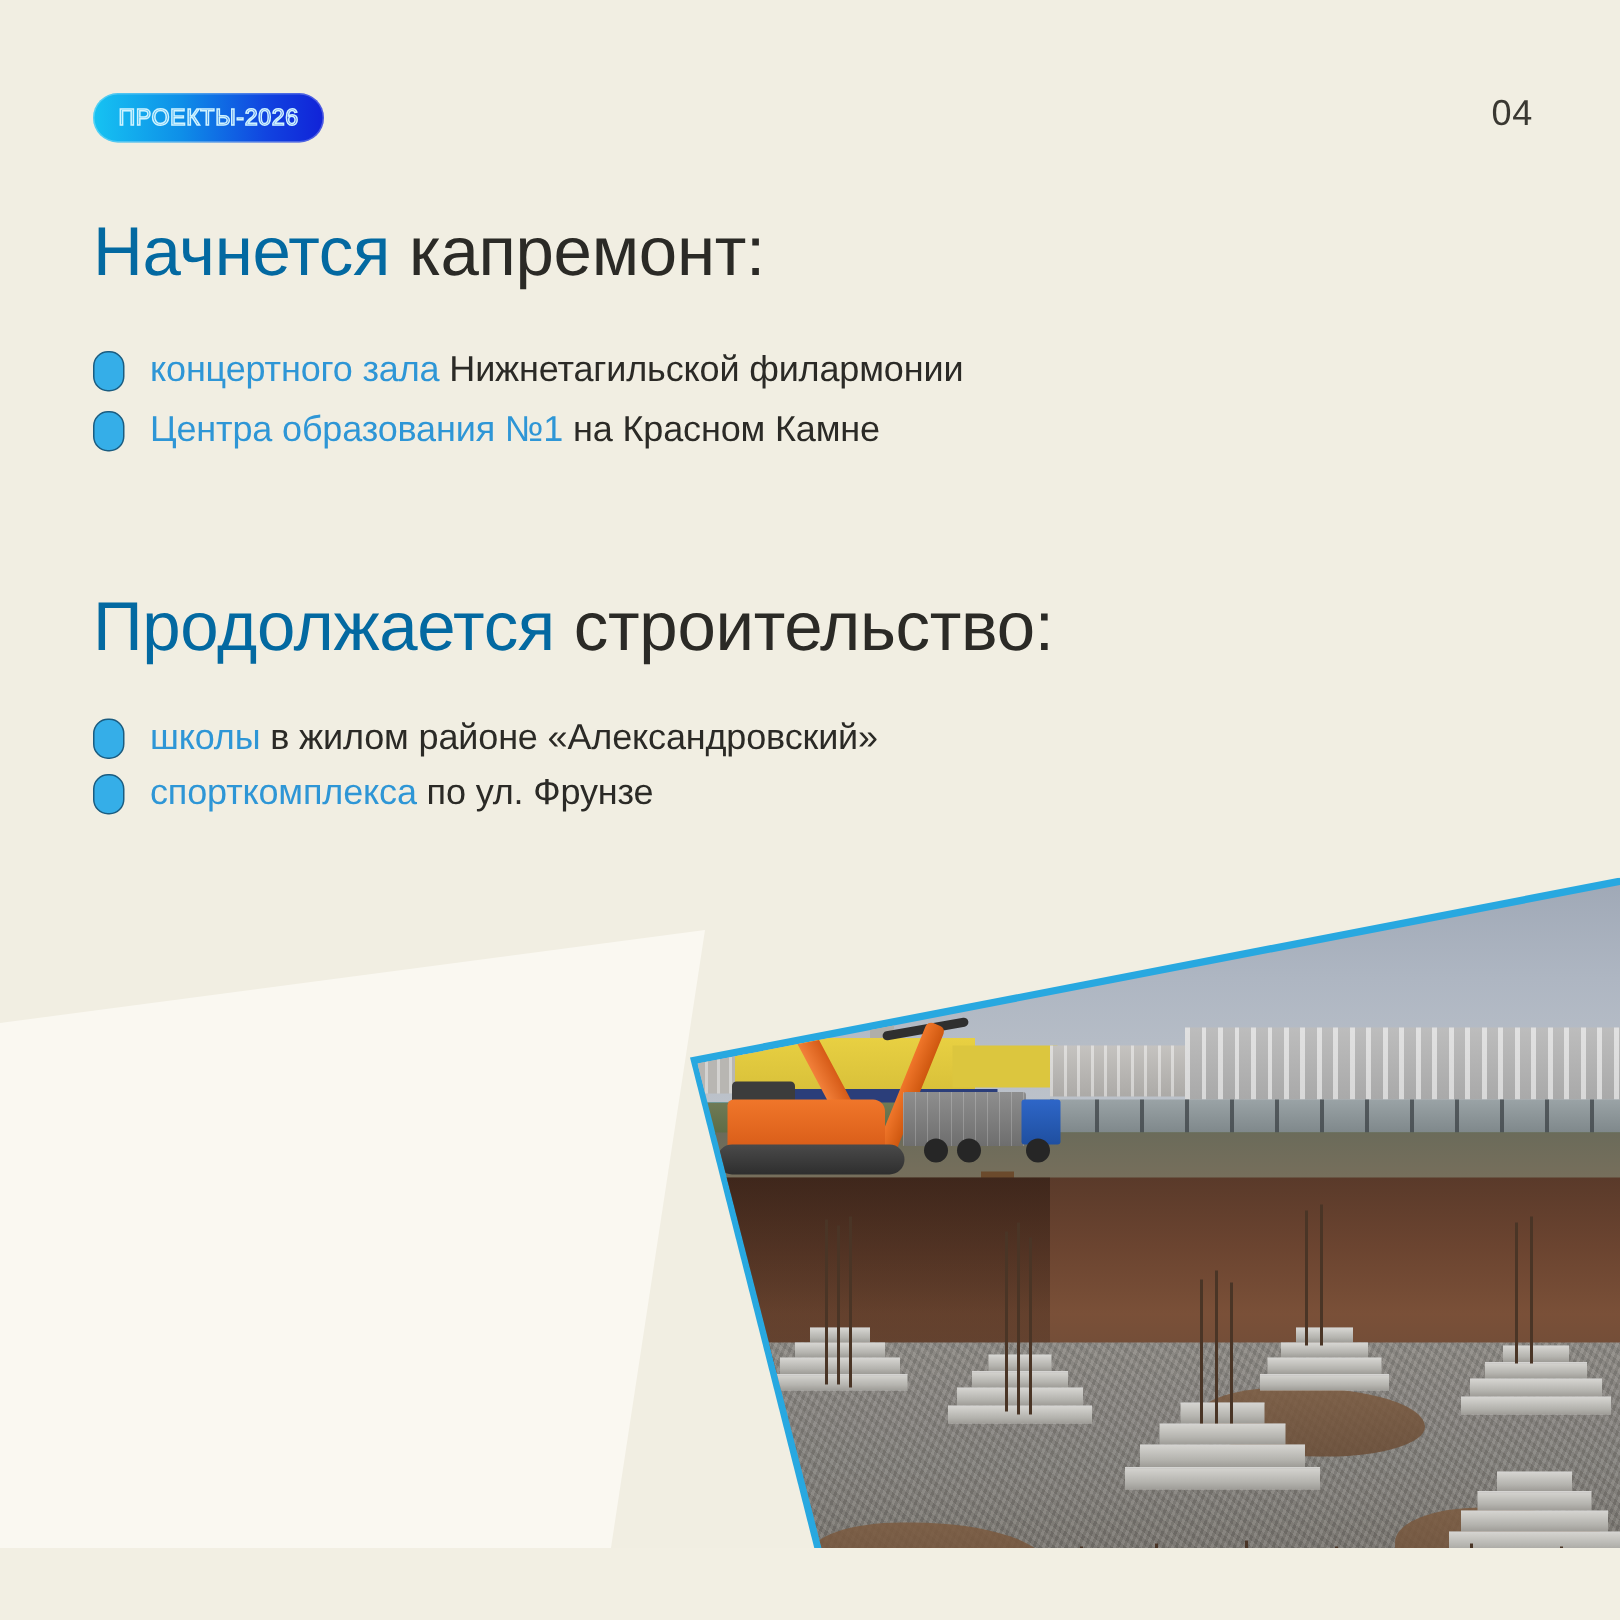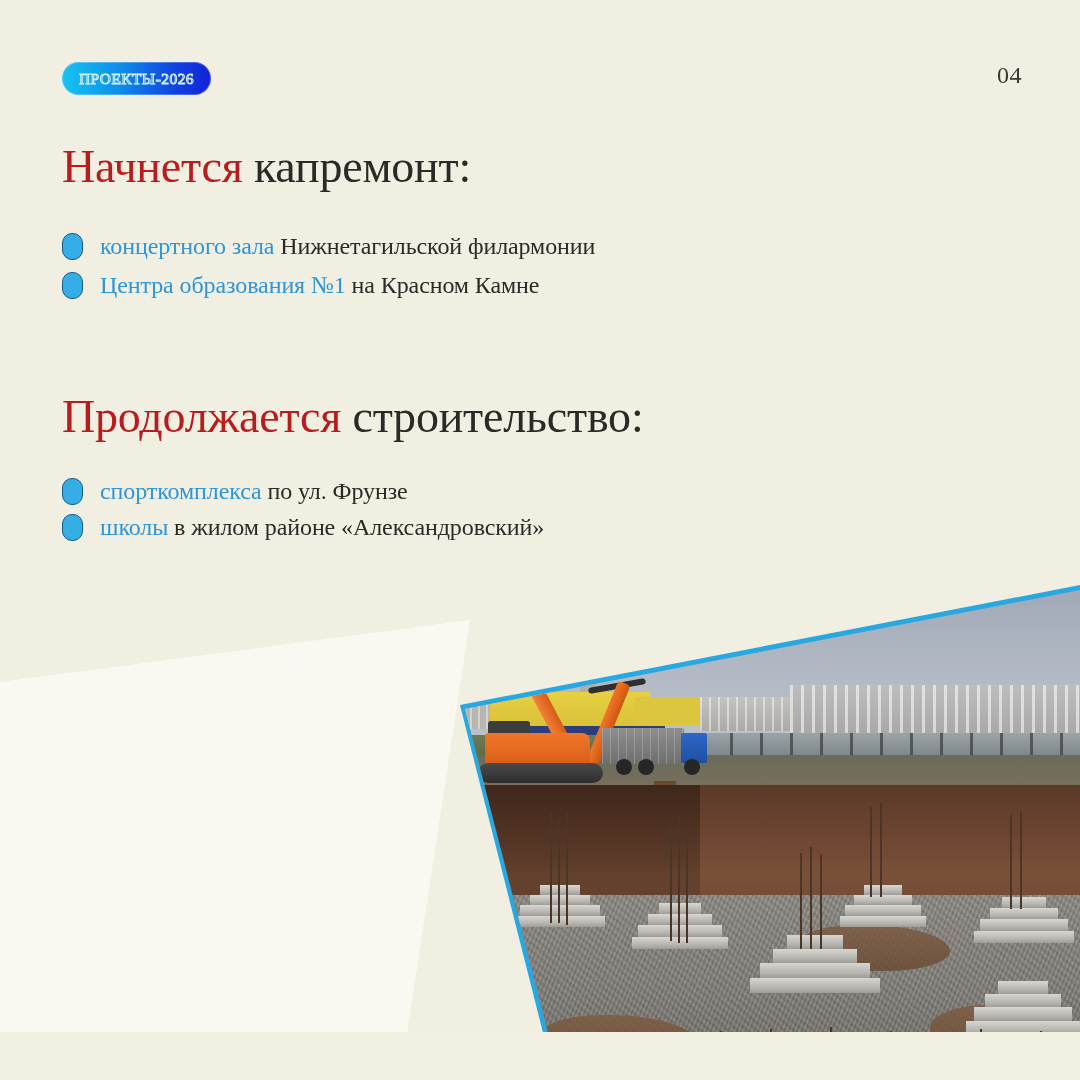--- a/index.html
+++ b/index.html
@@ -15,21 +15,20 @@
     position: relative;
   }
 
   .slide {
     position: absolute;
     inset: 0;
     width: 1080px;
     height: 1032px;
     background: #F1EEE2;
     overflow: hidden;
-    font-family: Liberation Serif, serif;
   }
 
   
   .wedge-white {
     position: absolute;
     left: 0;
     top: 620px;
     width: 560px;
     height: 460px;
     background: #FAF8F1;
@@ -309,21 +308,21 @@
   }
   .heading {
     position: absolute;
     left: 62px;
     font-size: 46px;
     font-weight: 400;
     color: #2B2A26;
     white-space: nowrap;
     letter-spacing: -0.2px;
   }
-  .heading .hl { color: #b91c1c; }
+  .heading .hl { color: #0369a1; }
 
   .bullets { position: absolute; left: 62px; }
   .bullet-row {
     display: flex;
     align-items: center;
     white-space: nowrap;
   }
   .bullet-dot {
     flex: 0 0 auto;
     width: 19px;
@@ -502,22 +501,22 @@
       </div>
     </div>
 
     <div class="heading h2">
       <span class="hl">Продолжается</span><span> строительство:</span>
     </div>
 
     <div class="bullets b2">
       <div class="bullet-row">
         <span class="bullet-dot"></span>
-        <span class="bullet-text"><span class="hl">спорткомплекса</span><span> по ул. Фрунзе</span></span>
+        <span class="bullet-text"><span class="hl">школы</span><span> в жилом районе «Александровский»</span></span>
       </div>
       <div class="bullet-row">
         <span class="bullet-dot"></span>
-        <span class="bullet-text"><span class="hl">школы</span><span> в жилом районе «Александровский»</span></span>
+        <span class="bullet-text"><span class="hl">спорткомплекса</span><span> по ул. Фрунзе</span></span>
       </div>
     </div>
 
   </div>
 </div>
 
 </body></html>

